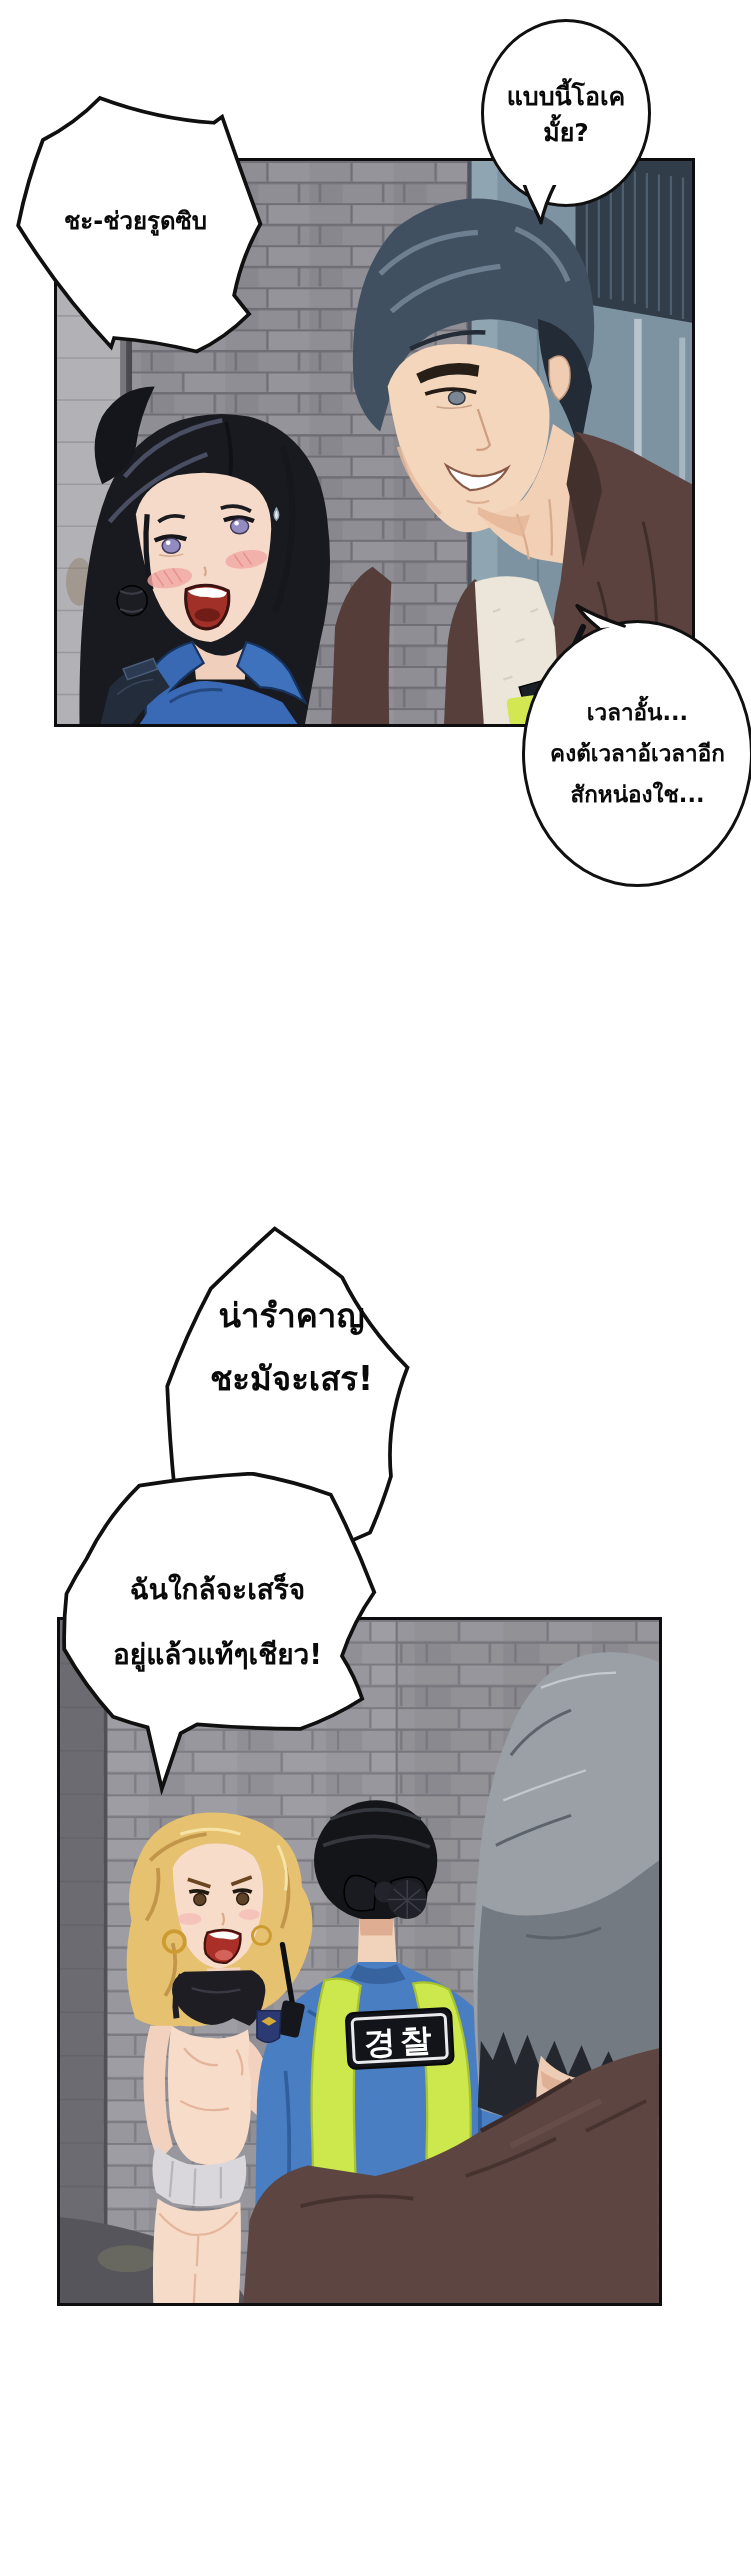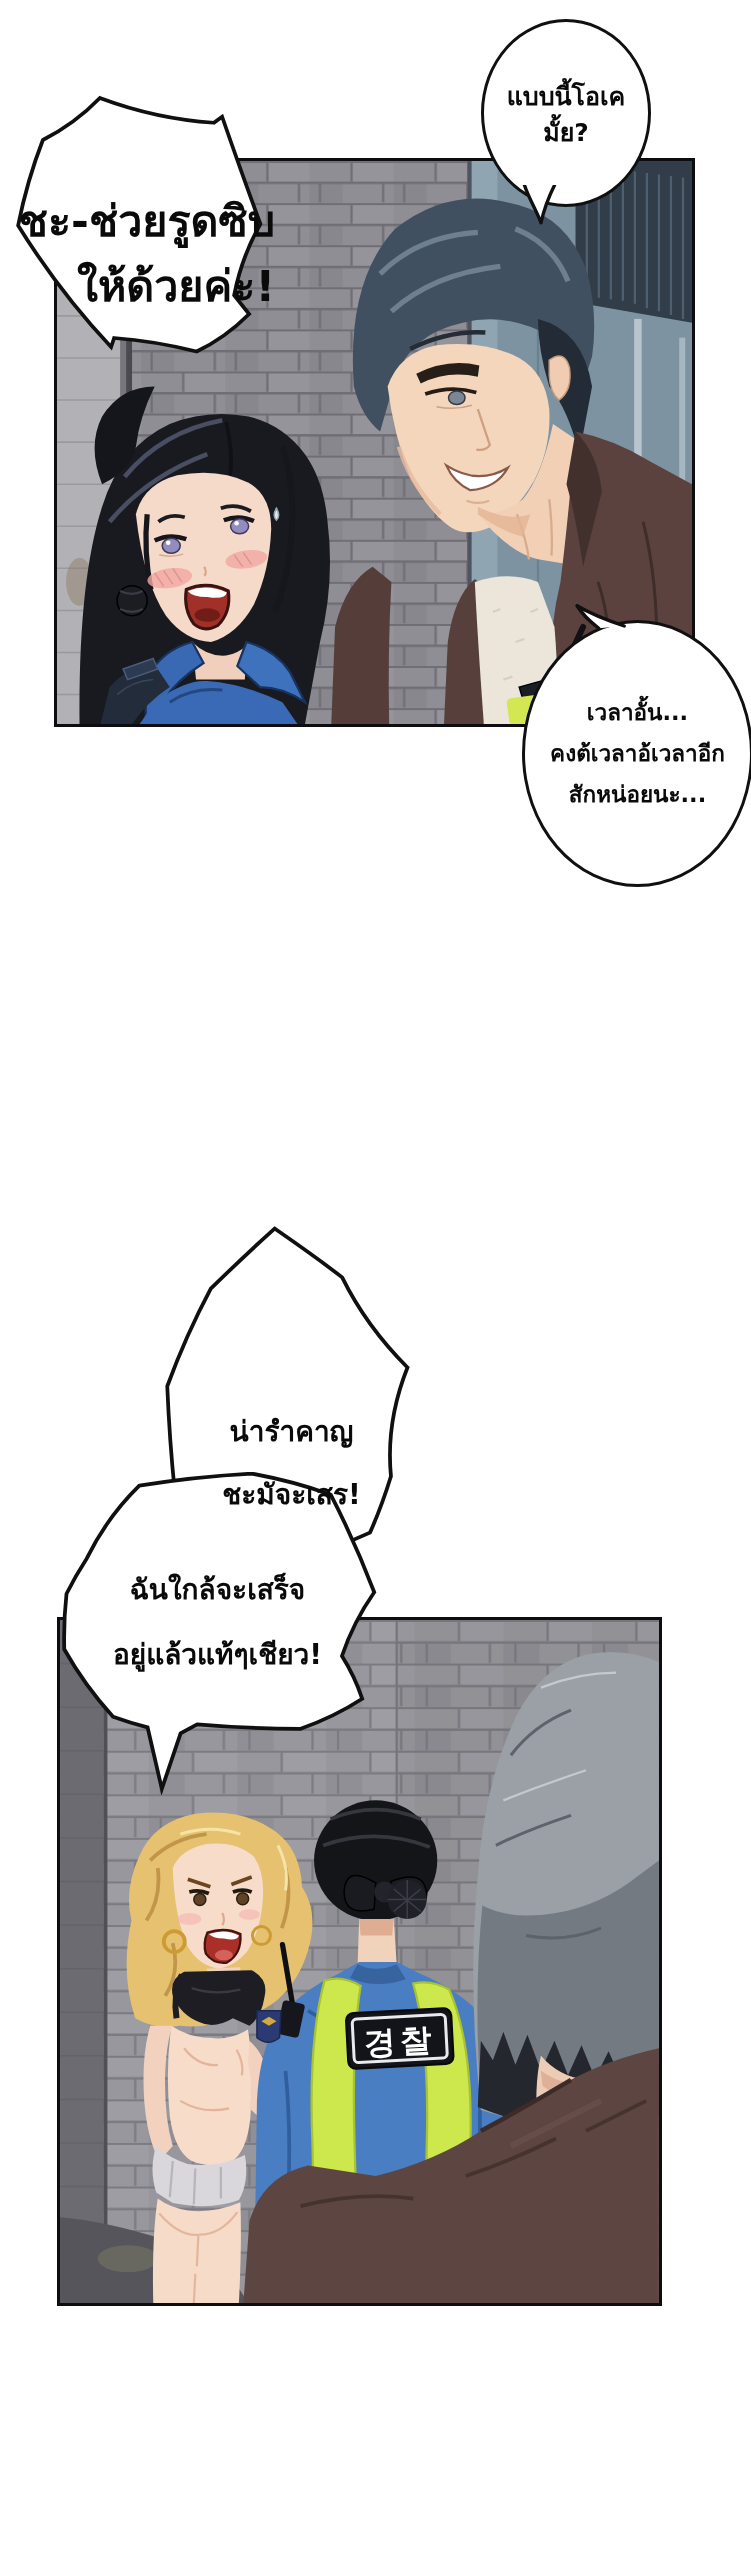--- a/index.html
+++ b/index.html
@@ -11,22 +11,22 @@
   #panel-2{left:57px;top:1617px;width:599px;height:683px;}
   .bubble-ellipse{position:absolute;background:#ffffff;border:3.8px solid #101010;border-radius:50%;
         z-index:6;display:flex;flex-direction:column;align-items:center;justify-content:center;text-align:center;}
   .bubble-svg{position:absolute;z-index:5;}
   .bubble-svg svg{display:block;}
   .bubble-text{position:absolute;z-index:7;text-align:center;color:#0a0a0a;font-weight:600;}
   .tail{position:absolute;z-index:7;}
   .line{display:block;white-space:nowrap;}
   #bubble-okay{left:481px;top:19px;width:164px;height:177px;font-size:25px;line-height:36px;font-weight:600;color:#0a0a0a;padding-top:4.5px;}
   #bubble-time{left:522px;top:620px;width:225px;height:261px;font-size:22.5px;line-height:41px;font-weight:600;color:#0a0a0a;}
-  #zip-text{left:16px;top:189px;width:259px;font-size:43px;line-height:65px;text-align:right;}
-  #annoyed-text{left:162px;top:1400px;width:259px;font-size:28px;line-height:63px;}
+  #zip-text{left:6px;top:189px;width:259px;font-size:24px;line-height:65px;}
+  #annoyed-text{left:162px;top:1284px;width:259px;font-size:33px;line-height:63px;}
   #almost-text{left:53px;top:1557px;width:329px;font-size:28px;line-height:65px;}
 </style>
 </head>
 <body>
 
 <div class="page">
 
   <div class="panel" id="panel-1">
     <svg width="635" height="563" viewBox="0 0 845 749">
       <defs>
@@ -238,27 +238,26 @@
     <path d="M10 0 C16 18 26 34 32 50 M32 50 C36 32 44 12 50 0" stroke="#101010" stroke-width="4.5" fill="none" stroke-linecap="round"></path>
   </svg>
 
   <div class="bubble-svg" style="left:6px;top:89px;">
     <svg width="259" height="270" viewBox="0 0 345 360">
       <path d="M125 12 Q200 40 277 45 L288 37 Q314 112 339 180 Q314 224 304 275 L324 300 Q292 332 254 350 Q198 336 144 332 L140 344 Q72 272 16 182 Q28 122 49 68 Q92 46 125 12 Z" fill="#ffffff" stroke="#101010" stroke-width="5" stroke-linejoin="miter"></path>
     </svg>
   </div>
   <div class="bubble-text" id="zip-text">
     <span class="line">ชะ-ช่วยรูดซิบ</span>
-    <span class="line">ให้ด้วยค่ะ!</span>
   </div>
 
   <div class="bubble-ellipse" id="bubble-time">
     <span class="line">เวลาอั้น...</span>
     <span class="line">คงต้เวลาอ้เวลาอีก</span>
-    <span class="line">สักหน่อยนะ...</span>
+    <span class="line">สักหน่องใช...</span>
   </div>
   <svg class="tail" style="left:567px;top:593px;" width="68" height="45" viewBox="0 0 90 60">
     <path d="M13 17 C20 28 30 38 42 47 L76 44 C52 36 30 27 13 17 Z" fill="#ffffff"></path>
     <path d="M13 17 C20 28 30 38 42 47 M76 44 C52 36 30 27 13 17" stroke="#101010" stroke-width="4.5" fill="none" stroke-linecap="round"></path>
   </svg>
 
   <div class="bubble-svg" style="left:162px;top:1221px;">
     <svg width="259" height="368" viewBox="0 0 345 490">
       <path d="M150 10 Q205 48 240 75 Q272 140 327 195 Q298 268 305 340 Q292 382 277 415 Q232 436 185 447 Q122 466 68 480 Q86 446 87 403 Q48 388 17 360 Q10 292 7 220 Q32 152 65 90 Q110 46 150 10 Z" fill="#ffffff" stroke="#101010" stroke-width="5" stroke-linejoin="miter"></path>
     </svg>

